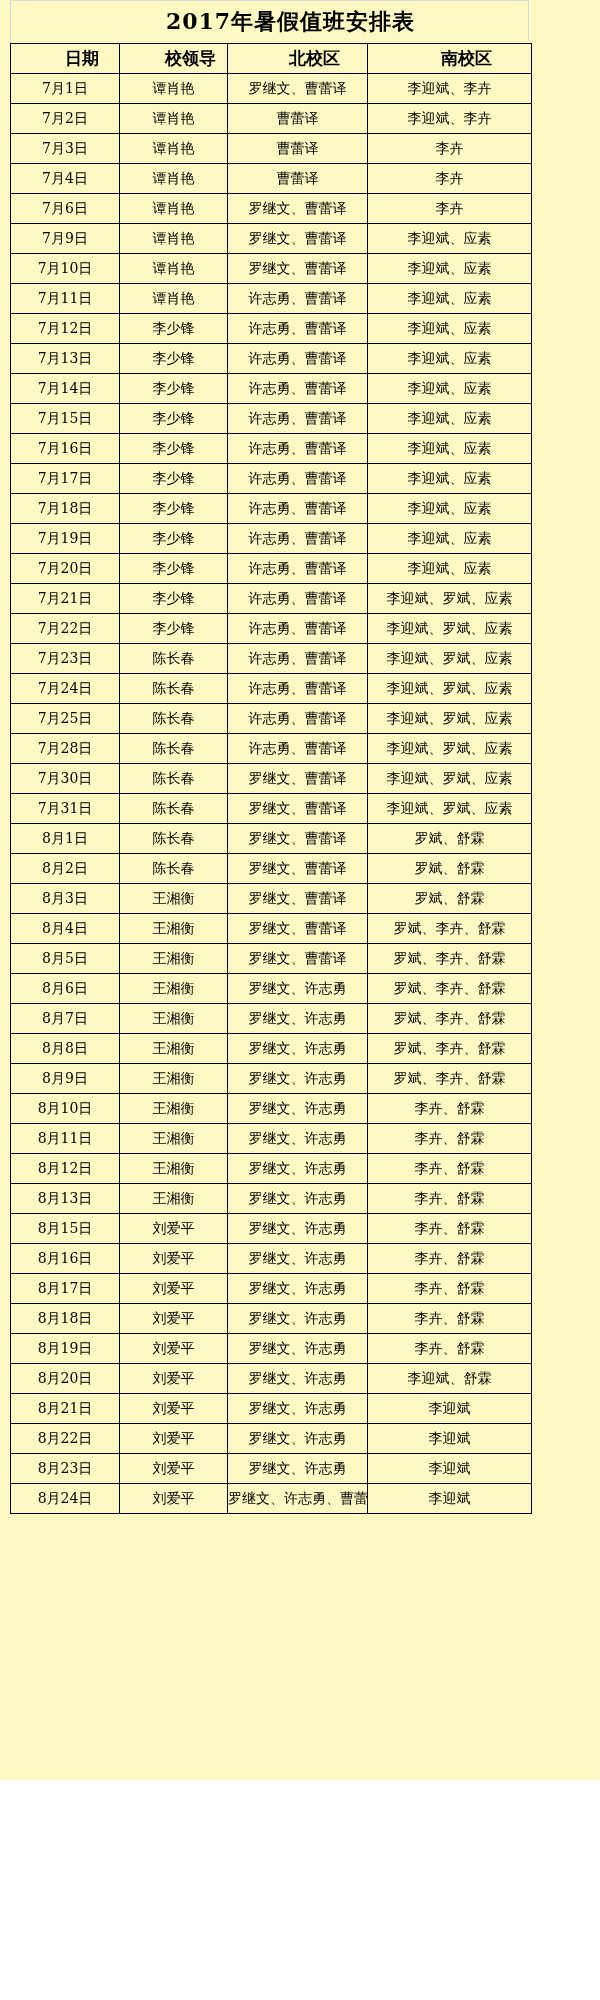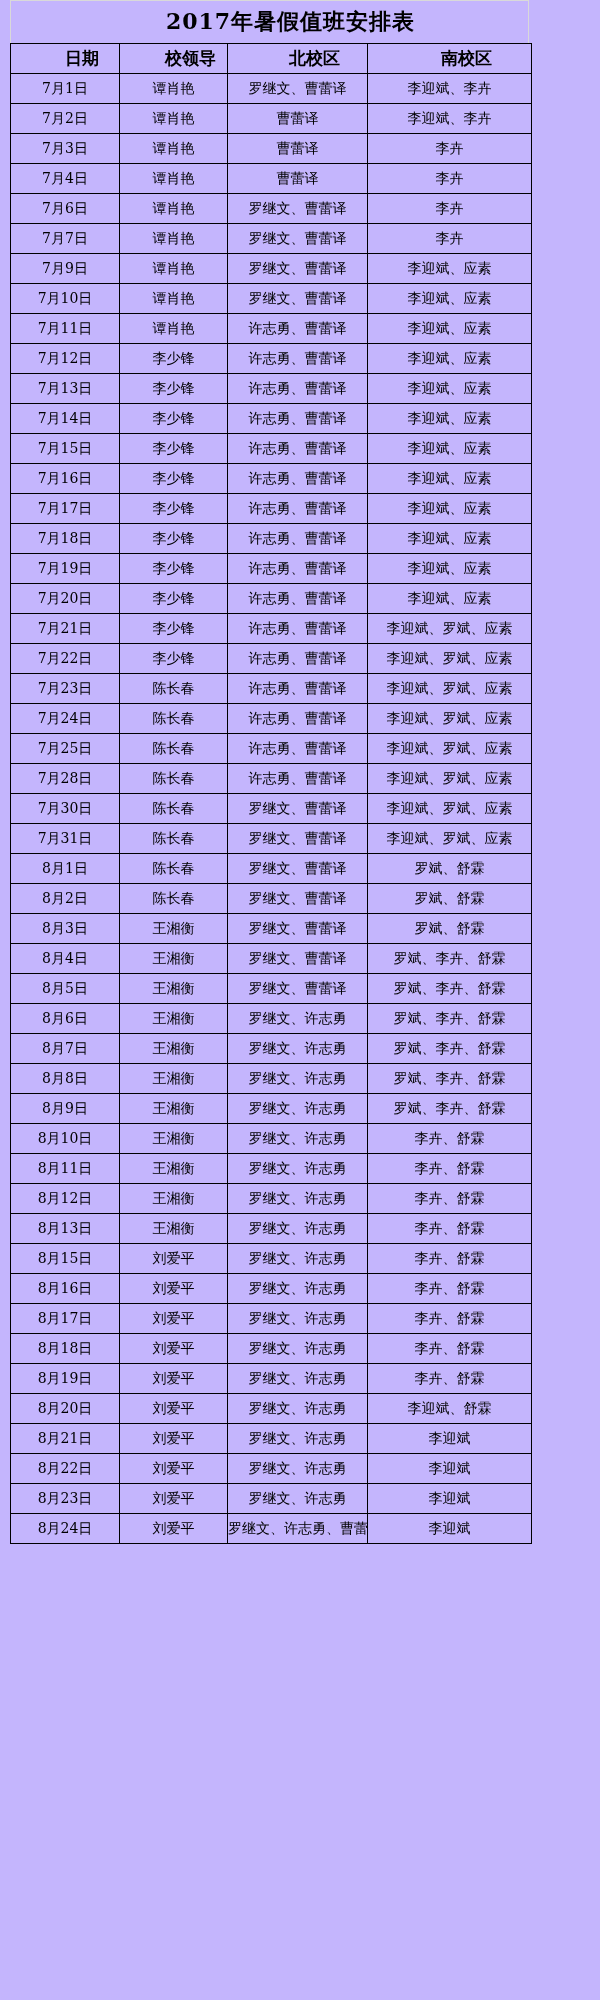--- a/index.html
+++ b/index.html
@@ -3,22 +3,22 @@
 <meta charset="utf-8">
 <style>
   html, body {
     margin: 0;
     padding: 0;
     background: #ffffff;
   }
   .sheet {
     position: relative;
     width: 600px;
-    height: 2000px;
-    background: #c4b5fd;
+    height: 1780px;
+    background: #fef9c3;
     font-family: "DejaVu Serif", "Liberation Serif", serif;
     color: #000000;
   }
   .title-box {
     position: absolute;
     left: 10px;
     top: 0;
     width: 519px;
     height: 43px;
     box-sizing: border-box;
@@ -117,26 +117,20 @@
       <td>曹蕾译</td>
       <td>李卉</td>
     </tr>
         <tr>
       <td>7月6日</td>
       <td>谭肖艳</td>
       <td>罗继文、曹蕾译</td>
       <td>李卉</td>
     </tr>
         <tr>
-      <td>7月7日</td>
-      <td>谭肖艳</td>
-      <td>罗继文、曹蕾译</td>
-      <td>李卉</td>
-    </tr>
-        <tr>
       <td>7月9日</td>
       <td>谭肖艳</td>
       <td>罗继文、曹蕾译</td>
       <td>李迎斌、应素</td>
     </tr>
         <tr>
       <td>7月10日</td>
       <td>谭肖艳</td>
       <td>罗继文、曹蕾译</td>
       <td>李迎斌、应素</td>

